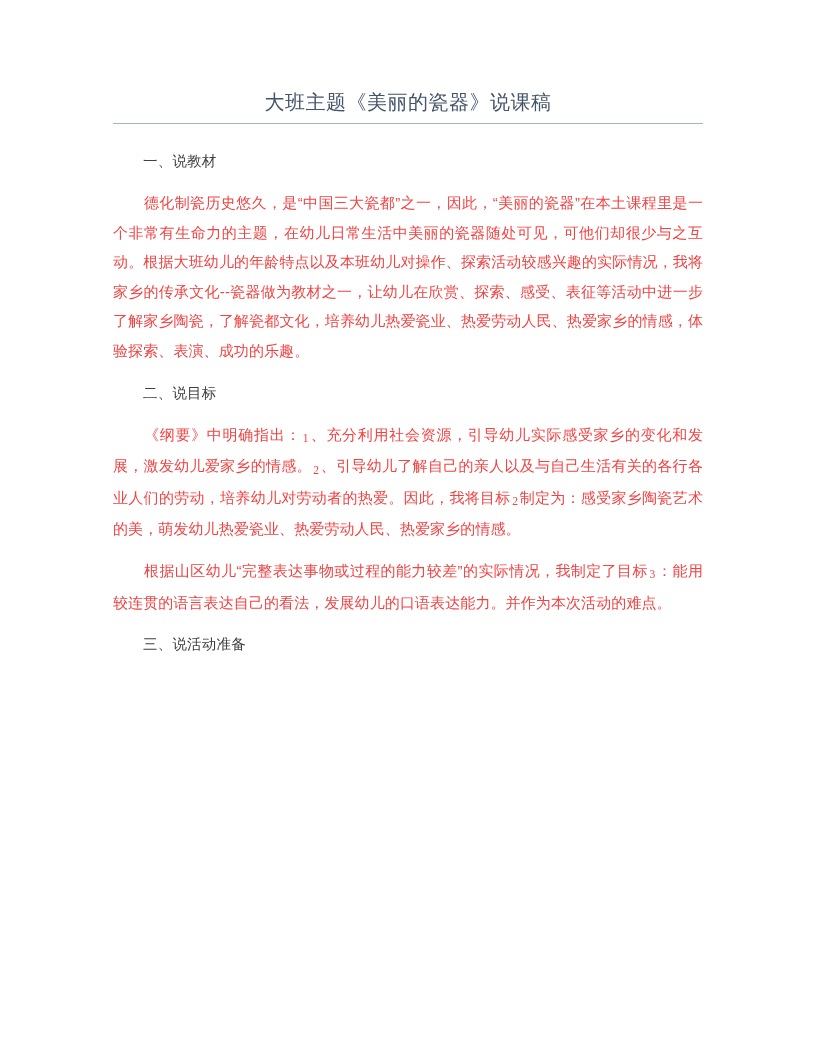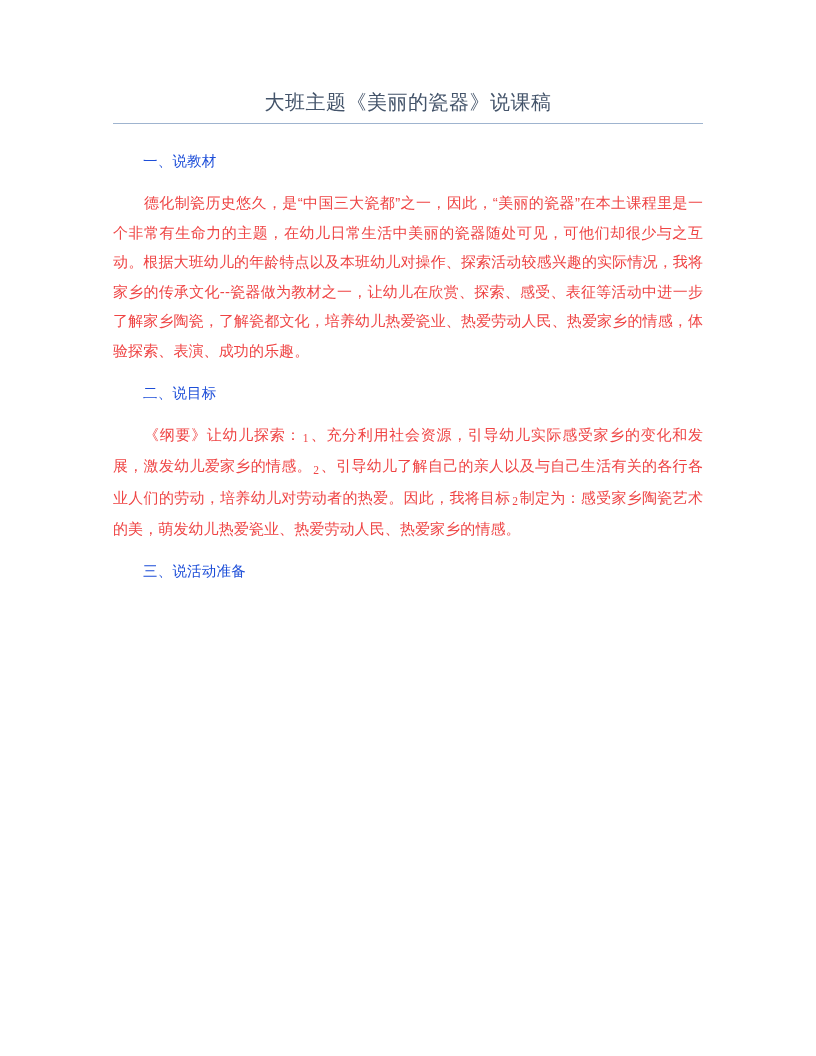--- a/index.html
+++ b/index.html
@@ -45,21 +45,21 @@
   .title-rule {
     height: 0;
     border-top: 1px solid #9fb4cf;
     width: 100%;
     margin: 0 0 22px 0;
   }
 
   .section-heading {
     font-size: 14.5px;
     line-height: 30px;
-    color: #1d4ed8;
+    color: #404040;
     text-indent: 30px;
     margin: 0 0 12px 0;
     letter-spacing: 0.2px;
   }
 
   .para {
     font-size: 15px;
     line-height: 29.6px;
     color: #ef4444;
     text-indent: 31px;
@@ -92,20 +92,21 @@
 
     <div class="title-rule"></div>
 
     <p class="section-heading">一、说教材</p>
 
     <p class="para">德化制瓷历史悠久，是“中国三大瓷都”之一，因此，“美丽的瓷器”在本土课程里是一个非常有生命力的主题，在幼儿日常生活中美丽的瓷器随处可见，可他们却很少与之互动。根据大班幼儿的年龄特点以及本班幼儿对操作、探索活动较感兴趣的实际情况，我将家乡的传承文化--瓷器做为教材之一，让幼儿在欣赏、探索、感受、表征等活动中进一步了解家乡陶瓷，了解瓷都文化，培养幼儿热爱瓷业、热爱劳动人民、热爱家乡的情感，体验探索、表演、成功的乐趣。</p>
 
     <p class="section-heading">二、说目标</p>
 
 
-    <p class="para"><span>《纲要》让幼儿探索：</span><span class="num">1</span><span>、充分利用社会资源，引导幼儿实际感受家乡的变化和发展，激发幼儿爱家乡的情感。</span><span class="num">2</span><span>、引导幼儿了解自己的亲人以及与自己生活有关的各行各业人们的劳动，培养幼儿对劳动者的热爱。因此，我将目标</span><span class="num">2</span><span>制定为：感受家乡陶瓷艺术的美，萌发幼儿热爱瓷业、热爱劳动人民、热爱家乡的情感。</span></p>
+    <p class="para"><span>《纲要》中明确指出：</span><span class="num">1</span><span>、充分利用社会资源，引导幼儿实际感受家乡的变化和发展，激发幼儿爱家乡的情感。</span><span class="num">2</span><span>、引导幼儿了解自己的亲人以及与自己生活有关的各行各业人们的劳动，培养幼儿对劳动者的热爱。因此，我将目标</span><span class="num">2</span><span>制定为：感受家乡陶瓷艺术的美，萌发幼儿热爱瓷业、热爱劳动人民、热爱家乡的情感。</span></p>
 
+    <p class="para"><span>根据山区幼儿“完整表达事物或过程的能力较差”的实际情况，我制定了目标</span><span class="num">3</span><span>：能用较连贯的语言表达自己的看法，发展幼儿的口语表达能力。并作为本次活动的难点。</span></p>
 
     <p class="section-heading">三、说活动准备</p>
 
 
   </div>
 </div>
 
 </body></html>

